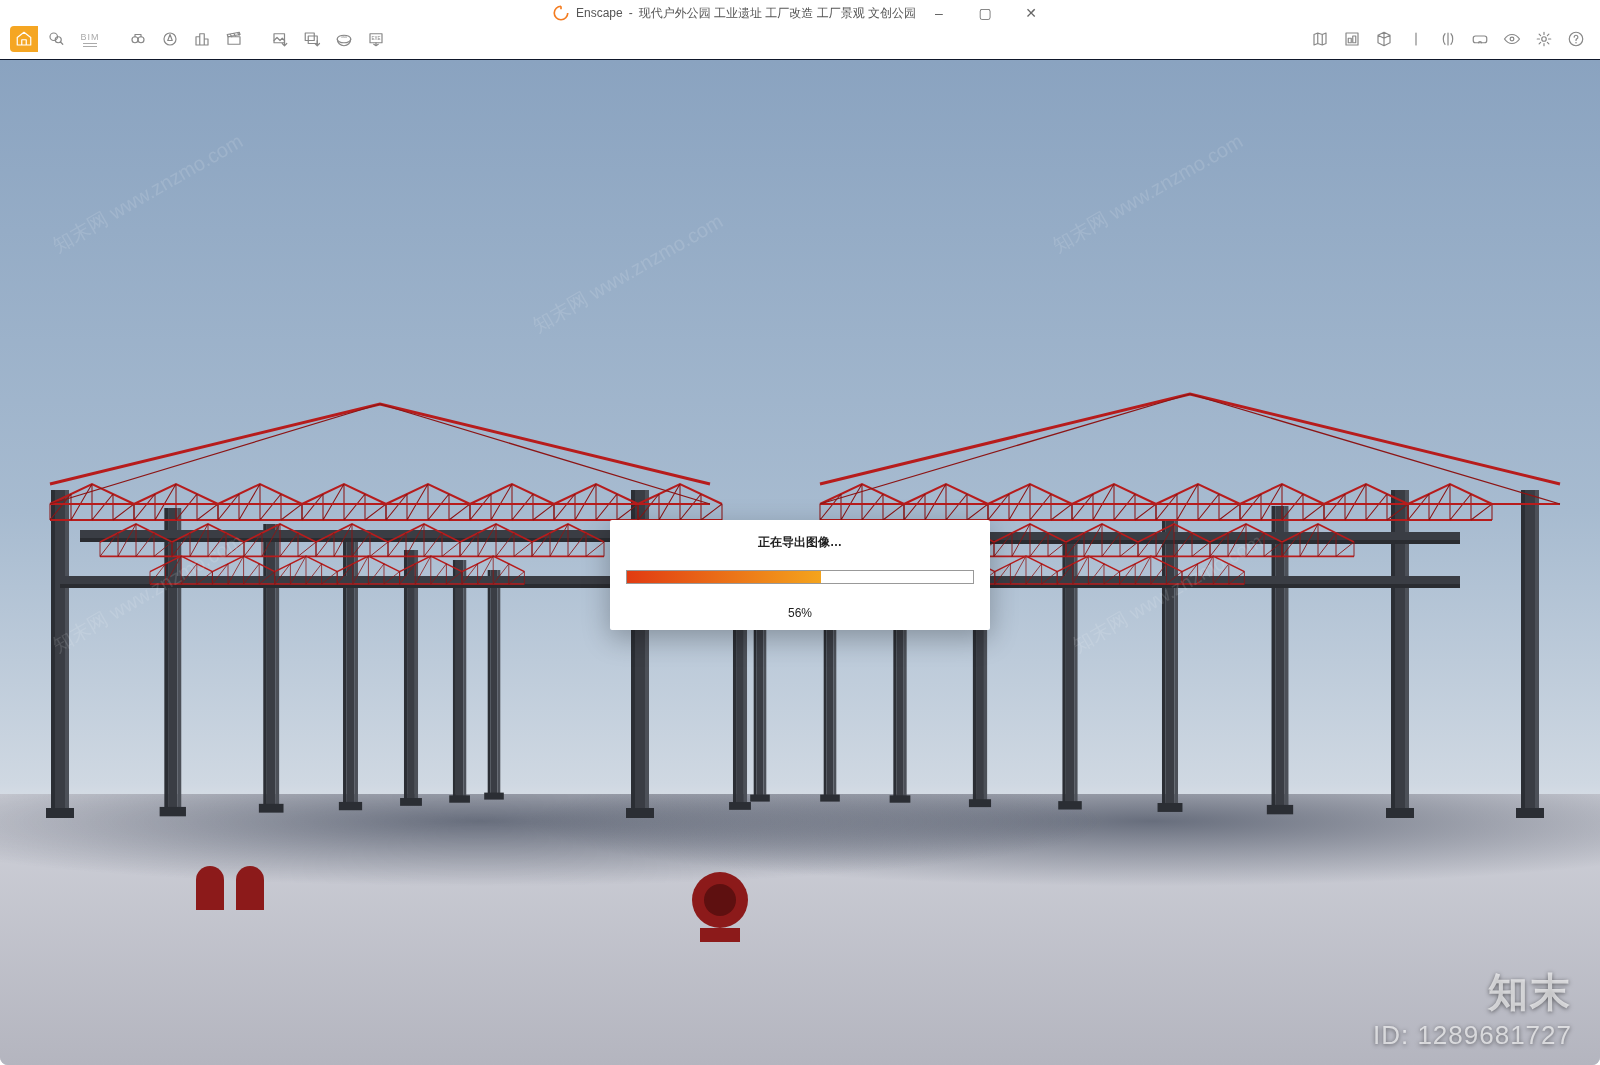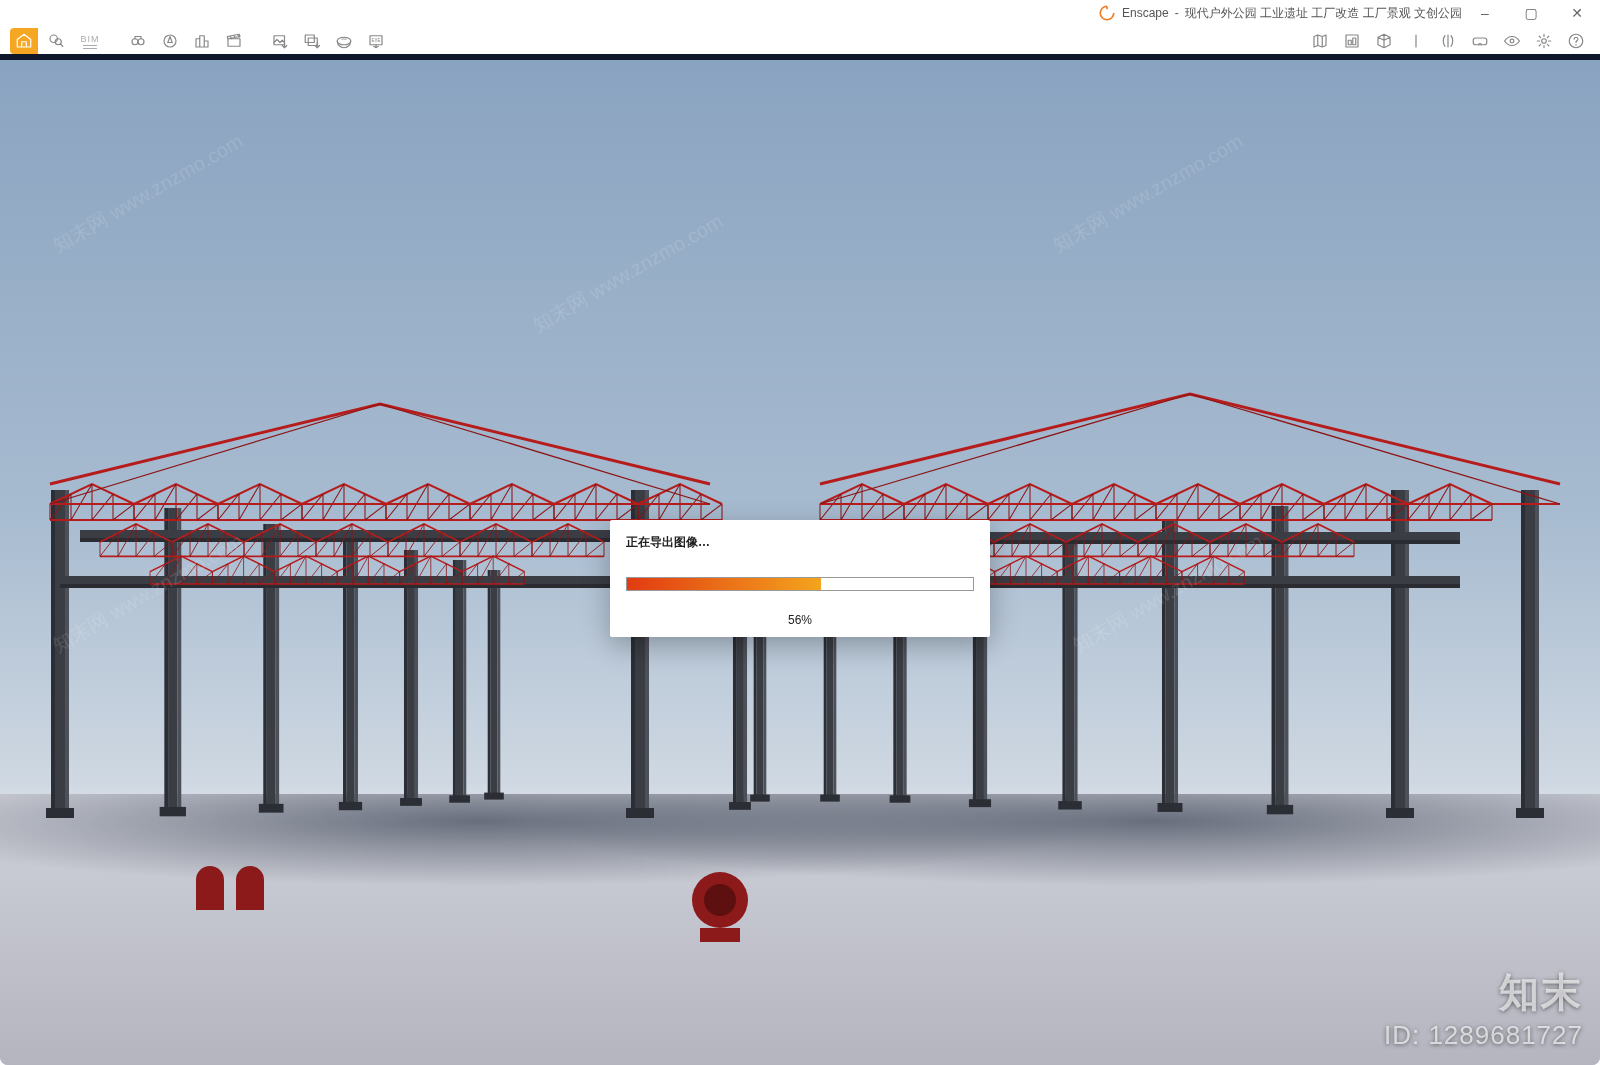--- a/index.html
+++ b/index.html
@@ -12,21 +12,21 @@
     background: #fff;
     border-radius: 8px;
   }
 
   
   .titlebar {
     height: 26px;
     background: #fff;
     display: flex;
     align-items: center;
-    justify-content: flex-end;
+    justify-content: center;
     padding: 0 0 0 6px;
     font-size: 12px;
     color: #555;
   }
   .titlebar-left { display: flex; align-items: center; gap: 6px; }
   .app-logo {
     width: 18px; height: 18px;
     display: inline-flex; align-items: center; justify-content: center;
     color: #f47c20; font-weight: bold; font-size: 14px;
   }
@@ -34,23 +34,23 @@
   .win-btn {
     width: 46px; height: 26px;
     display: flex; align-items: center; justify-content: center;
     color: #666; font-size: 14px; cursor: pointer;
   }
 
   
   .toolbar {
     height: 34px;
     background: #fff;
-    border-bottom: 6px solid #0f172a;
+    border-bottom: 1px solid #0f172a;
     display: flex;
-    align-items: flex-end;
+    align-items: flex-start;
     justify-content: space-between;
     padding: 0 10px;
     position: relative;
   }
   .tb-left, .tb-right { display: flex; align-items: center; gap: 4px; }
   .tb-btn {
     width: 28px; height: 26px;
     display: flex; align-items: center; justify-content: center;
     color: #888;
     cursor: pointer;
@@ -94,35 +94,35 @@
   .dialog {
     position: absolute;
     left: 50%; top: 460px; transform: translateX(-50%);
     width: 380px;
     background: #fff;
     box-shadow: 0 8px 28px rgba(0,0,0,.28);
     border-radius: 2px;
     padding: 14px 16px 10px 16px;
     font-size: 12px;
   }
-  .dialog-title { font-weight: bold; color:#222; margin-bottom:26px; }
+  .dialog-title { font-weight: bold; color:#222; margin-bottom:19px;text-align:center; }
   .progress-track {
     height: 14px; border:1px solid #999; background:#fff; width:100%;
   }
   .progress-fill {
     height:100%;
     background: linear-gradient(to right, #e13b12 0%, #f4a41d 100%);
   }
   .progress-pct { text-align:center; margin-top:22px; color:#222; }
   .dialog-actions { text-align:right; margin-top:8px; }
   .dialog-cancel { color:#222; cursor:pointer; background:none; border:none; font-size:12px; padding:4px 6px; }
 
   
   .brand-overlay {
-    position:absolute; right:17px; bottom:14px; text-align:right;
+    position:absolute; right:28px; bottom:14px; text-align:right;
     color: rgba(255,255,255,.65);
     text-shadow: 0 1px 4px rgba(0,0,0,.5);
   }
   .brand-name { font-size:40px; font-weight:600; letter-spacing:2px;}
   .brand-id { font-size:26px; letter-spacing:1px;}
 
   
   .wm {
     position:absolute; color: rgba(255,255,255,.13);
     font-size:20px; transform: rotate(-30deg);

